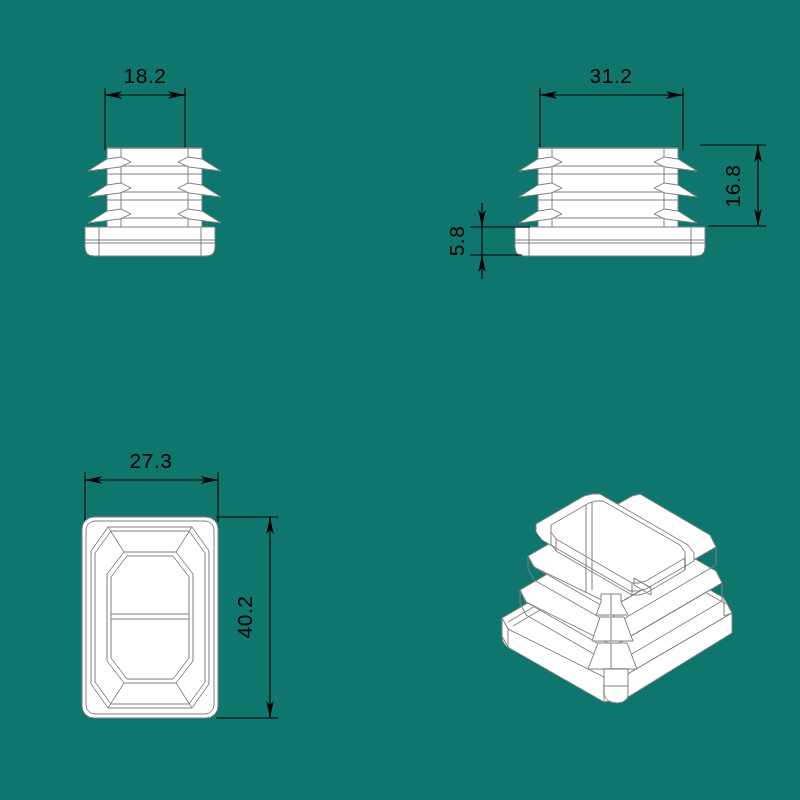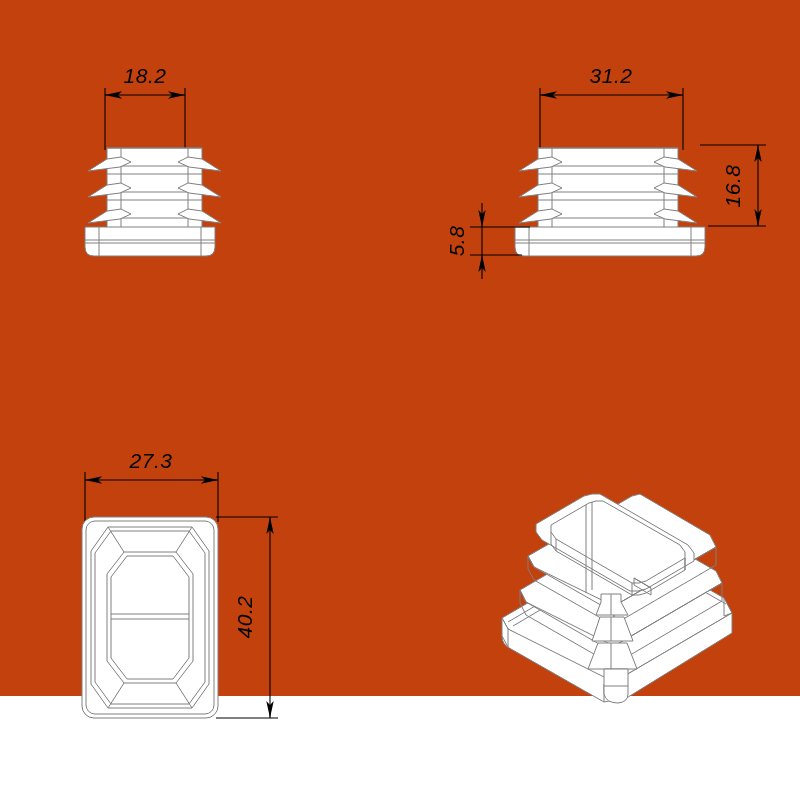--- a/index.html
+++ b/index.html
@@ -9,23 +9,22 @@
   }
   body {
     width: 800px;
     height: 800px;
     font-family: "Liberation Sans", sans-serif;
     overflow: hidden;
   }
   #sheet {
     position: relative;
     width: 800px;
-    height: 696px;
-    background: #c2410c;
-    font-style: italic;
+    height: 800px;
+    background: #0f766e;
   }
   #sheet svg {
     display: block;
   }
   .obj {
     fill: none;
     stroke: #808080;
     stroke-width: 1;
     stroke-linejoin: miter;
     stroke-linecap: butt;

